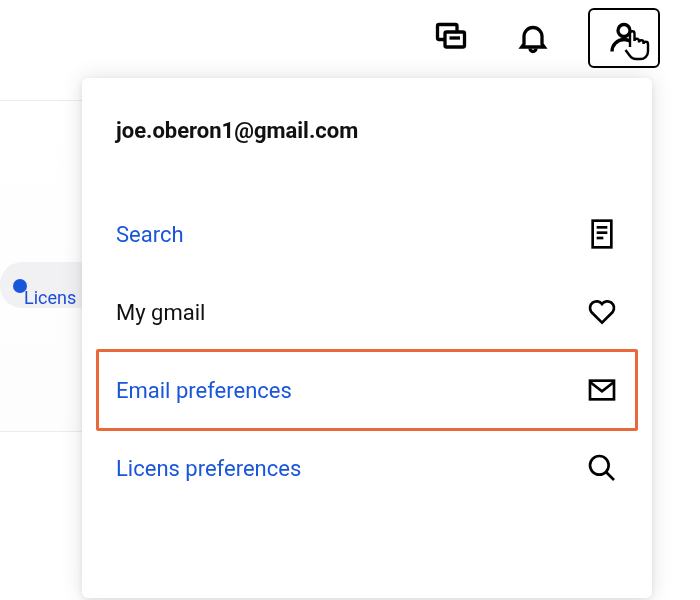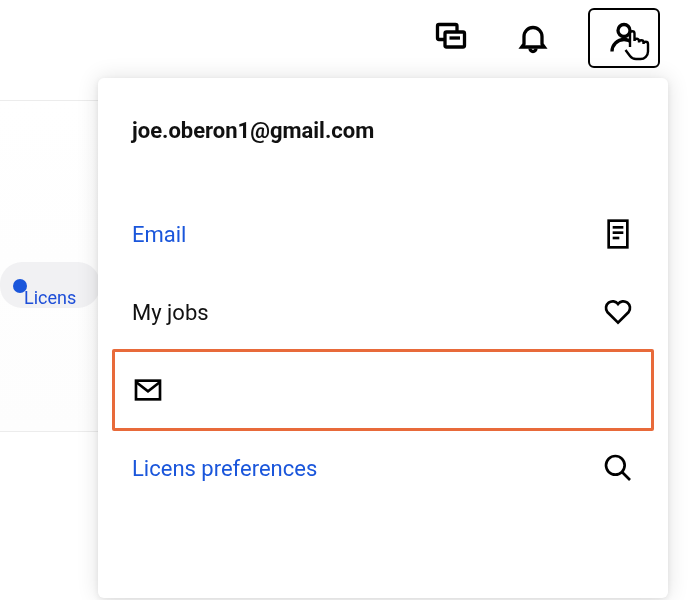--- a/index.html
+++ b/index.html
@@ -47,21 +47,21 @@
     cursor: pointer;
   }
   .tb-profile svg { width: 36px; height: 36px; stroke:#000; fill:none; stroke-width:2.2; }
   .cursor-overlay {
     position: absolute; bottom: 4px; left: 50%; transform: translateX(-6px);
     width: 22px; height: 22px;
   }
 
   
   .panel {
-    position: absolute; top: 78px; left: 98px;
+    position: absolute; top: 78px; left: 82px;
     width: 570px; height: 520px;
     background: #fff;
     border-radius: 6px;
     box-shadow: 0 0 22px rgba(0,0,0,0.12), 0 2px 6px rgba(0,0,0,0.08);
     padding: 40px 30px 8px 30px;
   }
   .email {
     font-size: 22px; font-weight: 700; color: #111;
     padding: 0 4px 8px 4px;
   }
@@ -119,39 +119,40 @@
       </svg>
     </div>
   </div>
 
   <div class="panel">
     <div class="email">joe.oberon1@gmail.com</div>
 
     <div class="menu">
 
       <div class="item doc">
-        <span class="item-label link">Email</span>
+        <span class="item-label link">Search</span>
         <svg viewBox="0 0 24 24">
           <rect x="5" y="2" width="14" height="20"></rect>
           <line x1="8" y1="7" x2="16" y2="7"></line>
           <line x1="8" y1="11" x2="16" y2="11"></line>
           <line x1="8" y1="15" x2="13" y2="15"></line>
         </svg>
       </div>
 
       <div class="item">
-        <span class="item-label plain">My jobs</span>
+        <span class="item-label plain">My gmail</span>
         <svg viewBox="0 0 24 24">
           <path d="M12 20 L4 12 a5 5 0 0 1 8 -6 a5 5 0 0 1 8 6 Z"></path>
         </svg>
       </div>
 
 
       <div class="item">
         <div class="highlight"></div>
+        <span class="item-label link">Email preferences</span>
         <svg viewBox="0 0 24 24">
           <rect x="3" y="5" width="18" height="14"></rect>
           <path d="M3 6 L12 13 L21 6"></path>
         </svg>
       </div>
 
       <div class="item">
         <span class="item-label link">Licens preferences</span>
         <svg viewBox="0 0 24 24">
           <circle cx="10" cy="10" r="7"></circle>

